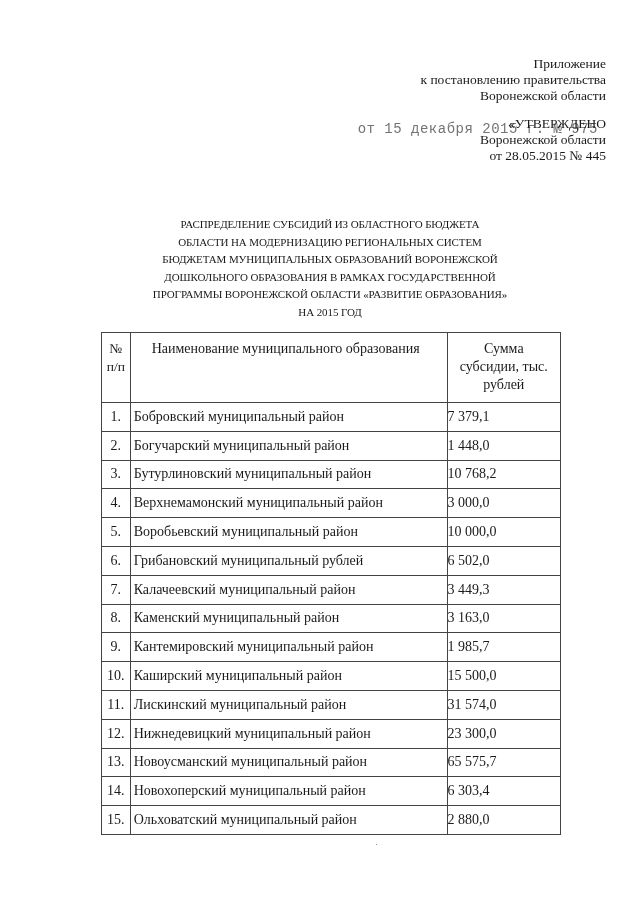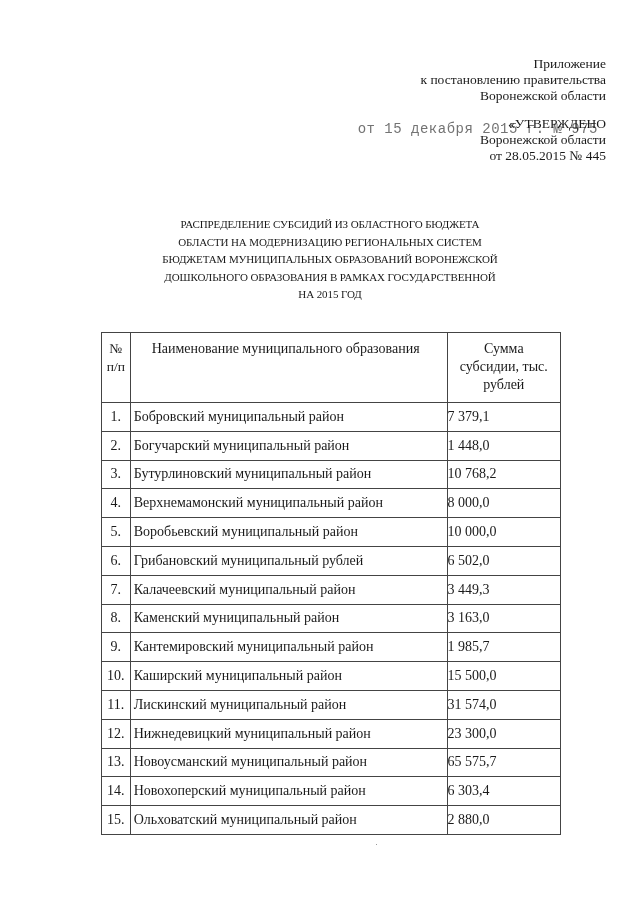--- a/index.html
+++ b/index.html
@@ -109,20 +109,21 @@
     <div>«УТВЕРЖДЕНО</div>
     <div>Воронежской области</div>
     <div>от 28.05.2015  № 445</div>
   </div>
 
   <div class="title">
     <div>РАСПРЕДЕЛЕНИЕ СУБСИДИЙ ИЗ ОБЛАСТНОГО БЮДЖЕТА</div>
     <div>ОБЛАСТИ НА МОДЕРНИЗАЦИЮ РЕГИОНАЛЬНЫХ СИСТЕМ</div>
     <div>БЮДЖЕТАМ МУНИЦИПАЛЬНЫХ ОБРАЗОВАНИЙ ВОРОНЕЖСКОЙ</div>
     <div>ДОШКОЛЬНОГО ОБРАЗОВАНИЯ В РАМКАХ ГОСУДАРСТВЕННОЙ</div>
+    <div>ПРОГРАММЫ ВОРОНЕЖСКОЙ ОБЛАСТИ «РАЗВИТИЕ ОБРАЗОВАНИЯ»</div>
     <div>НА 2015 ГОД</div>
   </div>
 
   <table class="subsidies">
     <thead>
       <tr>
         <th class="col-num">
           <div>№</div>
           <div>п/п</div>
         </th>
@@ -146,21 +147,21 @@
         <td class="col-sum">1 448,0</td>
       </tr>
       <tr>
         <td class="col-num">3.</td>
         <td class="col-name">Бутурлиновский муниципальный район</td>
         <td class="col-sum">10 768,2</td>
       </tr>
       <tr>
         <td class="col-num">4.</td>
         <td class="col-name">Верхнемамонский муниципальный район</td>
-        <td class="col-sum">8 000,0</td>
+        <td class="col-sum">3 000,0</td>
       </tr>
       <tr>
         <td class="col-num">5.</td>
         <td class="col-name">Воробьевский муниципальный район</td>
         <td class="col-sum">10 000,0</td>
       </tr>
       <tr>
         <td class="col-num">6.</td>
         <td class="col-name">Грибановский муниципальный рублей</td>
         <td class="col-sum">6 502,0</td>

